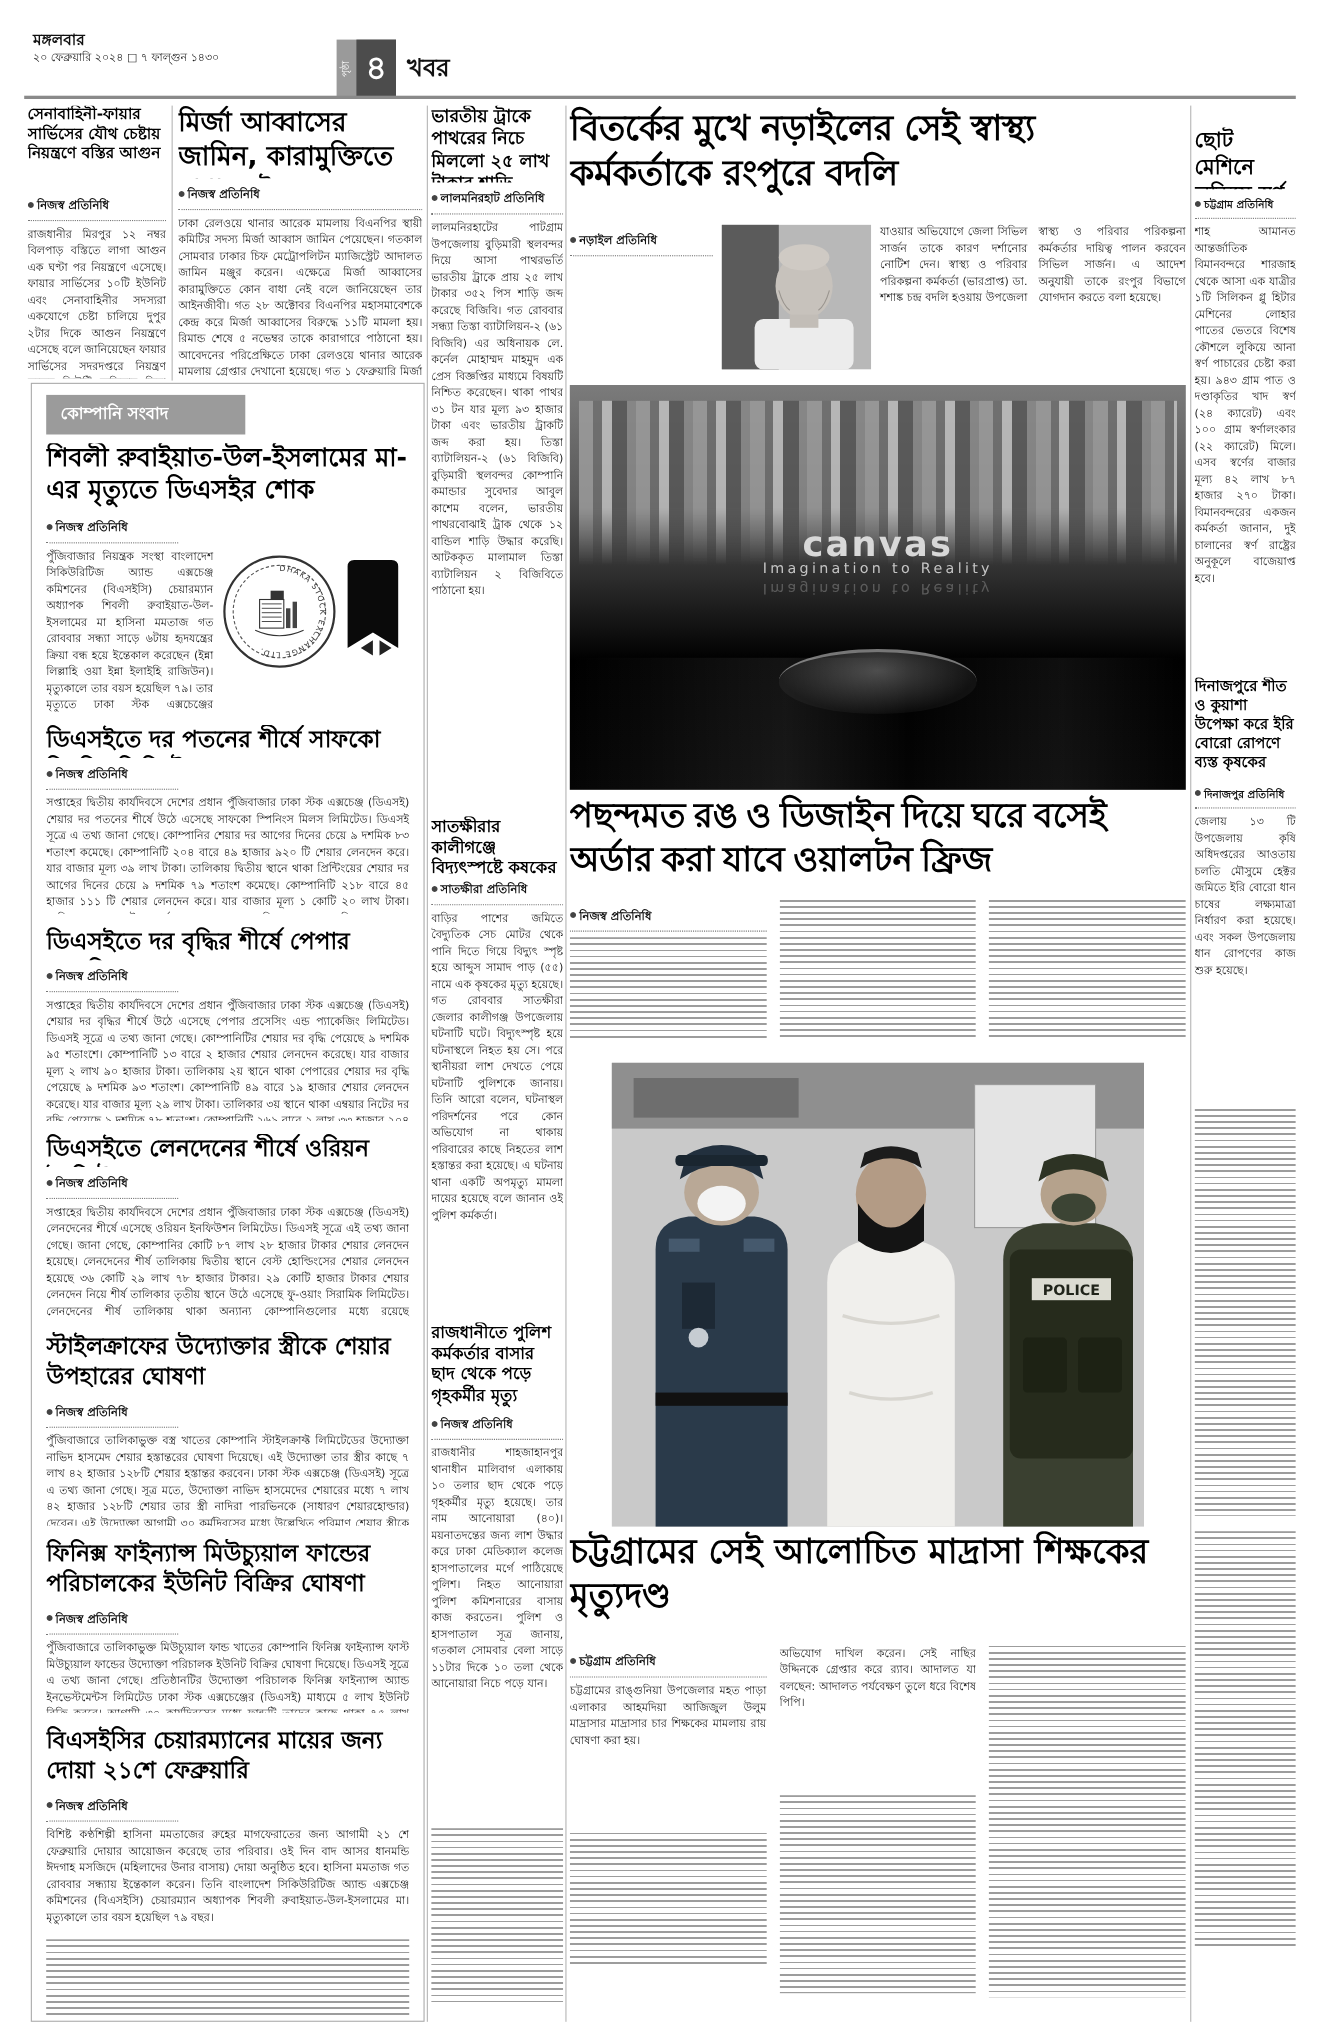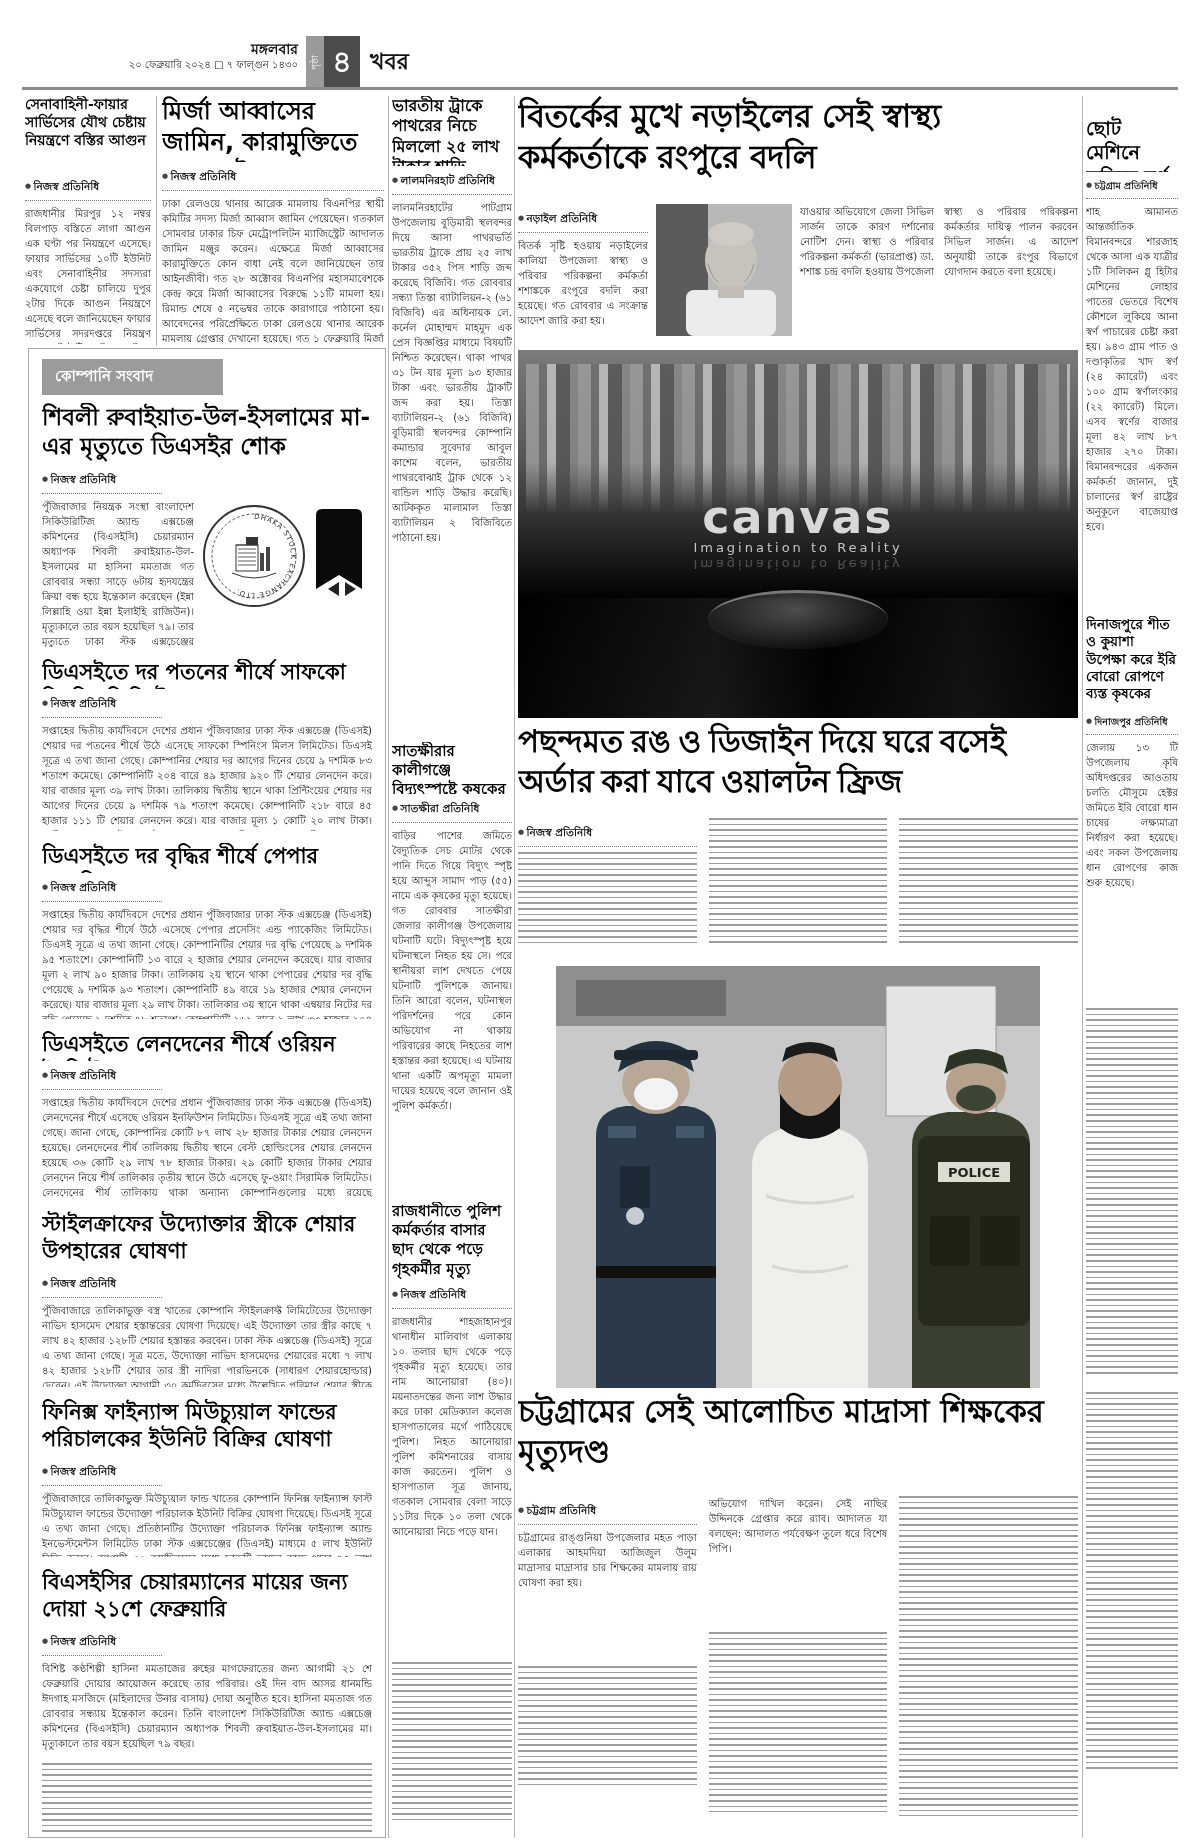--- a/index.html
+++ b/index.html
@@ -1,20 +1,20 @@
 <!DOCTYPE html>
 <html><head>
 <meta charset="utf-8">
 <style>
   html,body{margin:0;padding:0;background:#e9e9e9;}
   .page{position:relative;width:1200px;height:1843px;background:#fff;margin:0 auto;
         font-family:"DejaVu Sans",sans-serif;color:#111;overflow:hidden;}
   .abs{position:absolute;}
   
-  .dateblock{left:30px;top:40px;width:268px;text-align:right;line-height:1.3;}
+  .dateblock{left:30px;top:28px;width:268px;text-align:left;line-height:1.3;}
   .weekday{font-weight:bold;font-size:14px;}
   .dateline{font-size:10px;color:#222;}
   .pagebox{left:306px;top:36px;width:54px;height:54px;background:#9a9a9a;}
   .pagebox .rot{position:absolute;left:0;top:0;width:17px;height:100%;color:#fff;font-size:9px;
     display:flex;align-items:center;justify-content:center;writing-mode:vertical-rl;transform:rotate(180deg);}
   .pagebox .num{position:absolute;right:0;top:0;width:36px;height:100%;background:#4c4c4c;color:#fff;
     font-size:30px;font-weight:bold;display:flex;align-items:center;justify-content:center;}
   .section{left:370px;top:44px;font-size:22px;font-weight:bold;}
   .masthead{right:24px;top:26px;width:250px;text-align:right;}
   .masthead .tag{width:150px;height:7px;margin:0 0 5px auto;
@@ -58,21 +58,21 @@
   
   #a-satkhira{left:392px;top:742px;width:120px;height:456px;}
   #a-maid{left:392px;top:1202px;width:120px;height:636px;}
   
   #stagephoto{left:518px;top:350px;width:560px;height:368px;background:
     linear-gradient(180deg,#7b7b7b 0%,#585858 28%,#232323 52%,#000 68%,#050505 100%);overflow:hidden;}
   .crowd{position:absolute;left:8px;top:14px;right:8px;height:150px;opacity:.85;
     background:repeating-linear-gradient(90deg,#9d9d9d 0 13px,#6f6f6f 13px 21px,#c2c2c2 21px 30px,#585858 30px 44px,#8a8a8a 44px 52px);
     -webkit-mask-image:linear-gradient(180deg,#000 65%,transparent);mask-image:linear-gradient(180deg,#000 65%,transparent);}
   .canvas-logo{position:absolute;left:0;right:0;top:128px;text-align:center;color:#d8d8d8;}
-  .canvas-word{font-size:46px;font-weight:bold;letter-spacing:2px;line-height:1;margin-top:16px;}
+  .canvas-word{font-size:32px;font-weight:bold;letter-spacing:2px;line-height:1;}
   .canvas-tag{font-size:13px;letter-spacing:3px;color:#c5c5c5;}
   .canvas-refl{transform:scaleY(-1);opacity:.33;margin-top:2px;}
   .podium{position:absolute;left:190px;top:240px;width:180px;height:56px;border-radius:50%;
     background:radial-gradient(ellipse at 50% 30%,#4a4a4a,#0c0c0c 70%);border-top:3px solid #777;}
   .stage-shine{position:absolute;left:0;right:0;bottom:0;height:120px;
     background:linear-gradient(90deg,transparent,rgba(255,255,255,.08) 35%,transparent 55%,rgba(255,255,255,.06) 80%,transparent);}
   #a-walton{left:518px;top:722px;width:560px;height:240px;}
   .threecol{display:flex;gap:12px;overflow:hidden;}
   .threecol>div{flex:1;}
   #policephoto{left:556px;top:966px;width:484px;height:422px;}
@@ -120,21 +120,20 @@
     <div class="hl hl-md" style="height:70px;">ভারতীয় ট্রাকে পাথরের নিচে মিললো ২৫ লাখ টাকার শাড়ি</div>
     <div class="byline">লালমনিরহাট প্রতিনিধি</div>
     <div class="body" style="height:520px;overflow:hidden;">লালমনিরহাটের পাটগ্রাম উপজেলায় বুড়িমারী স্থলবন্দর দিয়ে আসা পাথরভর্তি ভারতীয় ট্রাকে প্রায় ২৫ লাখ টাকার ৩৫২ পিস শাড়ি জব্দ করেছে বিজিবি। গত রোববার সন্ধ্যা তিস্তা ব্যাটালিয়ন-২ (৬১ বিজিবি) এর অধিনায়ক লে. কর্নেল মোহাম্মদ মাহমুদ এক প্রেস বিজ্ঞপ্তির মাধ্যমে বিষয়টি নিশ্চিত করেছেন। থাকা পাথর ৩১ টন যার মূল্য ৯৩ হাজার টাকা এবং ভারতীয় ট্রাকটি জব্দ করা হয়। তিস্তা ব্যাটালিয়ন-২ (৬১ বিজিবি) বুড়িমারী স্থলবন্দর কোম্পানি কমান্ডার সুবেদার আবুল কাশেম বলেন, ভারতীয় পাথরবোঝাই ট্রাক থেকে ১২ বান্ডিল শাড়ি উদ্ধার করেছি। আটককৃত মালামাল তিস্তা ব্যাটালিয়ন ২ বিজিবিতে পাঠানো হয়।</div>
   </div>
 
   <div class="abs art" id="a-lead">
     <div class="hl hl-xl" style="height:108px;">বিতর্কের মুখে নড়াইলের সেই স্বাস্থ্য কর্মকর্তাকে রংপুরে বদলি</div>
     <div class="lead-row">
       <div class="lead-colA">
         <div class="byline">নড়াইল প্রতিনিধি</div>
-        <div class="body" style="height:100px;overflow:hidden;">বিতর্ক সৃষ্টি হওয়ায় নড়াইলের কালিয়া উপজেলা স্বাস্থ্য ও পরিবার পরিকল্পনা কর্মকর্তা শশাঙ্ককে রংপুরে বদলি করা হয়েছে। গত রোববার এ সংক্রান্ত আদেশ জারি করা হয়।</div>
       </div>
       <svg class="lead-photo" viewBox="0 0 136 132">
         <rect width="136" height="132" fill="#b8b8b8"></rect>
         <rect width="52" height="132" fill="#5b5b5b"></rect>
         <rect x="30" y="86" width="90" height="46" rx="8" fill="#ececec"></rect>
         <ellipse cx="75" cy="56" rx="26" ry="30" fill="#c7c2bc"></ellipse>
         <ellipse cx="75" cy="30" rx="23" ry="12" fill="#cfcac4"></ellipse>
         <path d="M52 60 q4 14 10 18 M98 60 q-4 14 -10 18" stroke="#9a958f" fill="none"></path>
         <rect x="62" y="82" width="26" height="12" fill="#c2bdb7"></rect>
       </svg>

